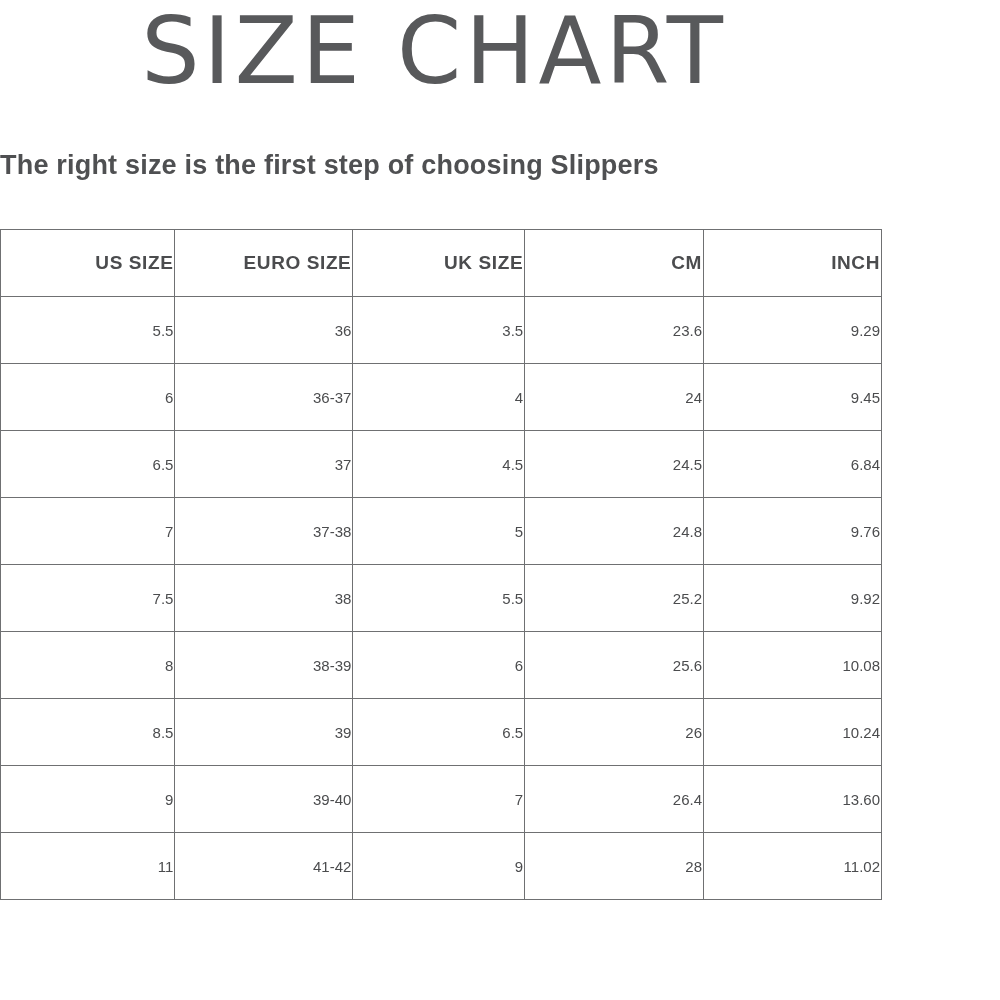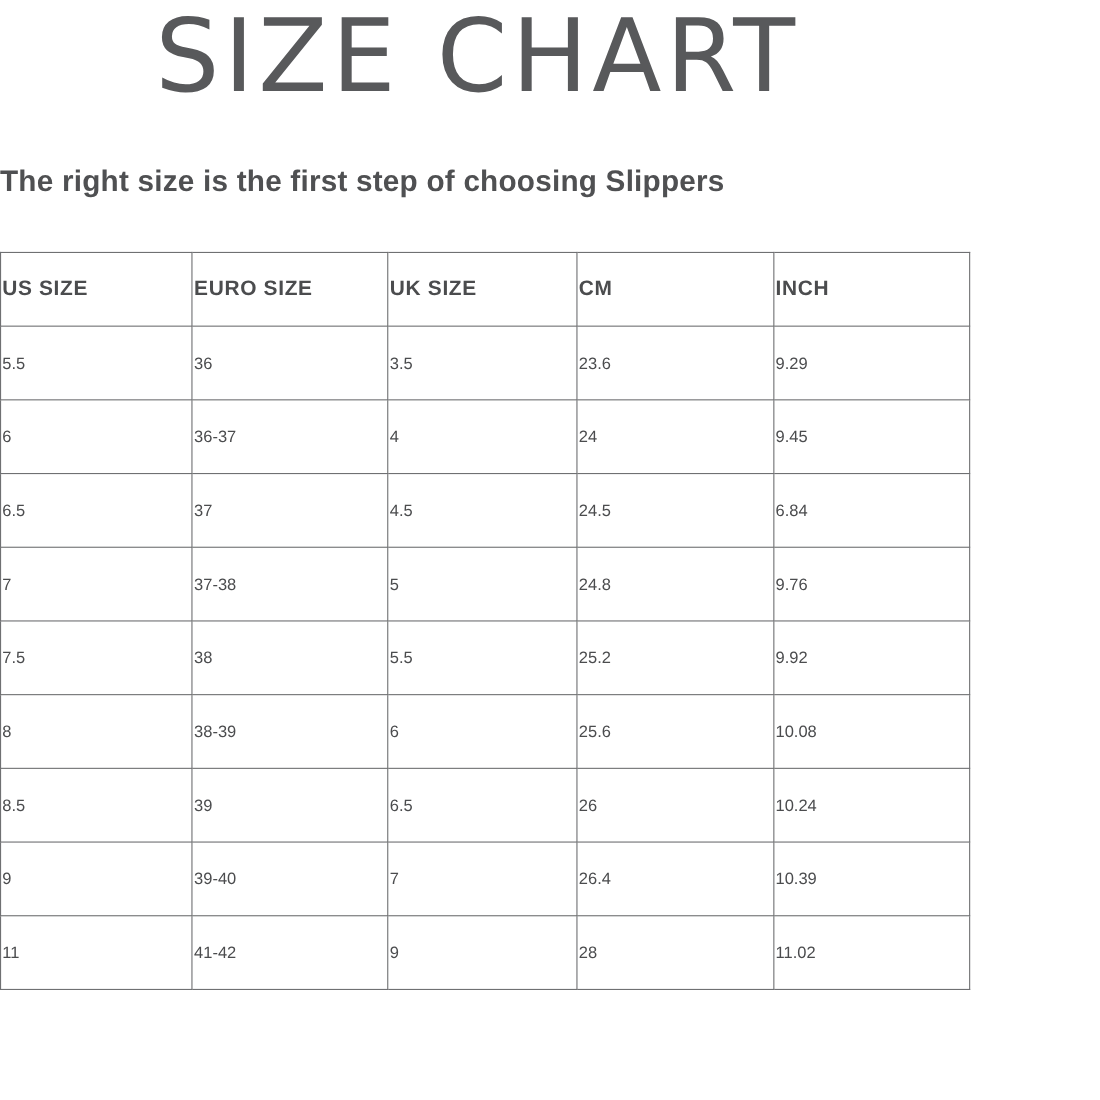--- a/index.html
+++ b/index.html
@@ -43,21 +43,21 @@
     width: 882px;
   }
   table.size-chart {
     width: 100%;
     border-collapse: collapse;
     table-layout: fixed;
   }
   table.size-chart th,
   table.size-chart td {
     border: 1px solid #6f7072;
-    text-align: left;
+    text-align: right;
     color: #4b4c4e;
     font-family: "Liberation Sans", sans-serif;
   }
   table.size-chart th {
     height: 64px;
     font-size: 19px;
     font-weight: bold;
     letter-spacing: 0.6px;
   }
   table.size-chart td {
@@ -147,21 +147,21 @@
             <td>39</td>
             <td>6.5</td>
             <td>26</td>
             <td>10.24</td>
           </tr>
           <tr>
             <td>9</td>
             <td>39-40</td>
             <td>7</td>
             <td>26.4</td>
-            <td>10.39</td>
+            <td>13.60</td>
           </tr>
           <tr>
             <td>11</td>
             <td>41-42</td>
             <td>9</td>
             <td>28</td>
             <td>11.02</td>
           </tr>
         </tbody>
     </table>

